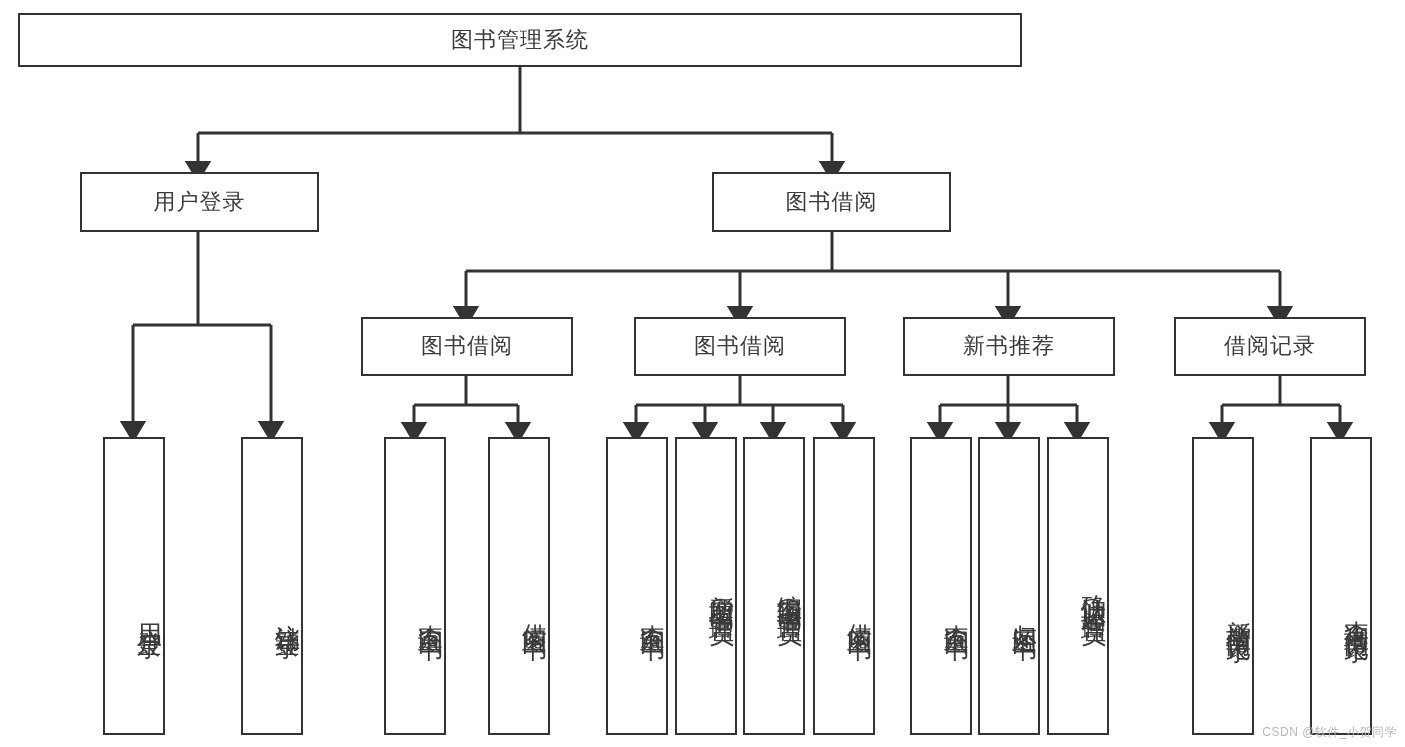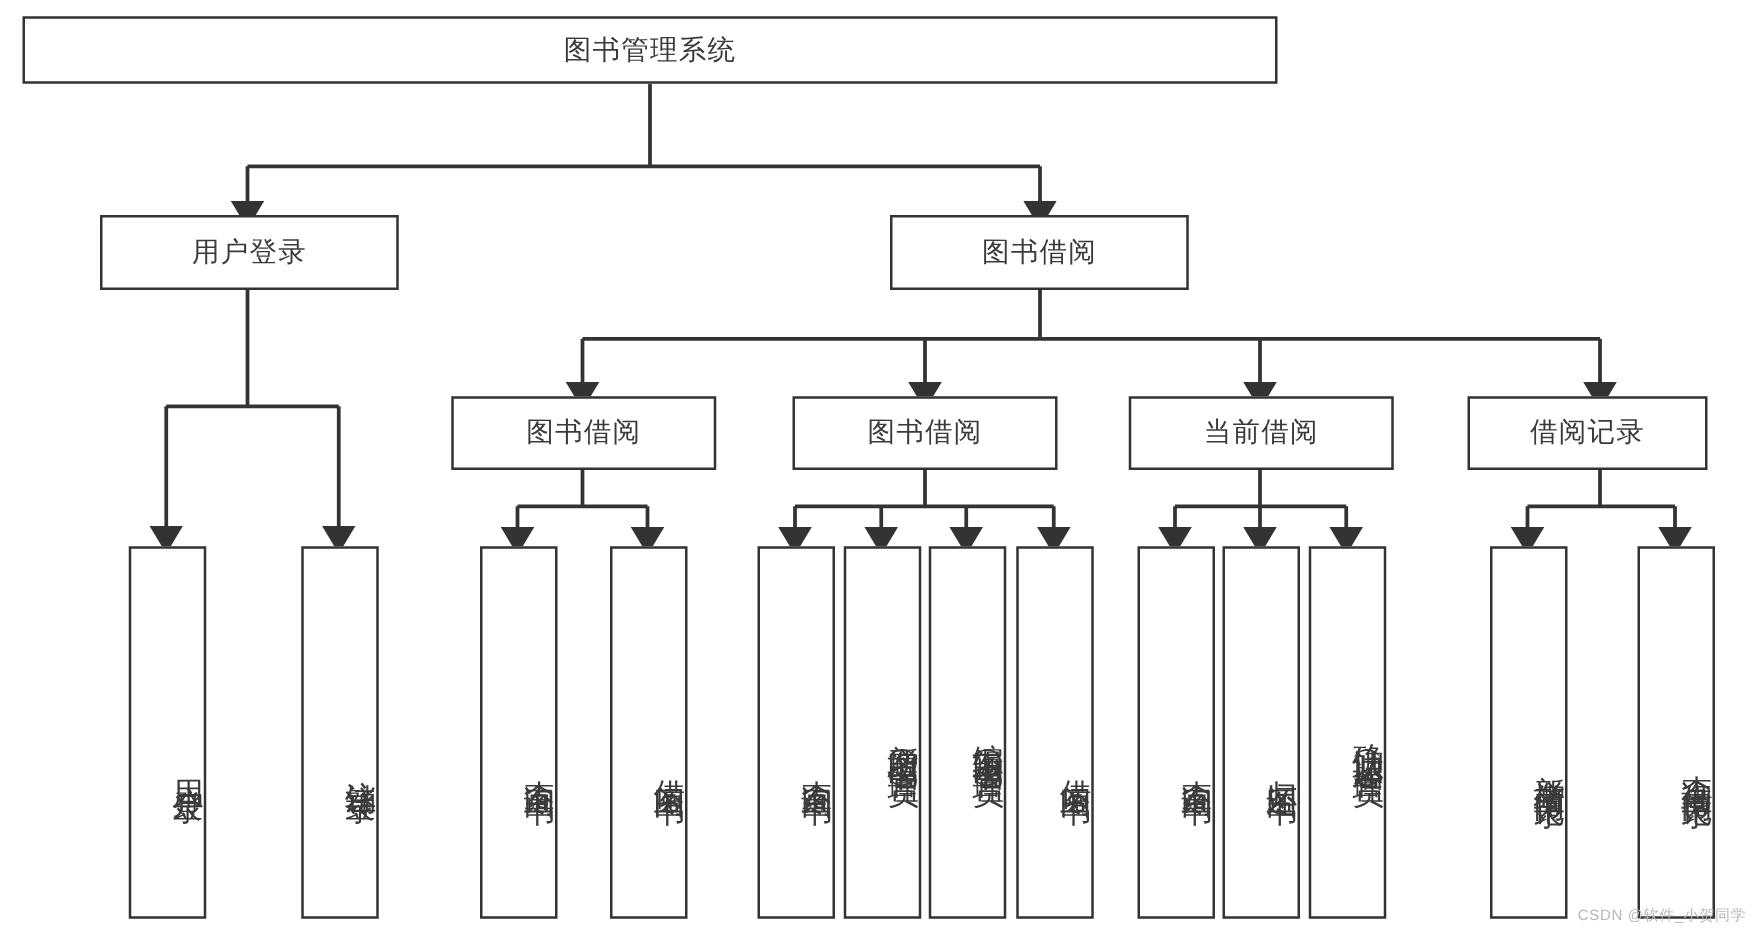--- a/index.html
+++ b/index.html
@@ -135,21 +135,21 @@
     <span class="node-label">图书借阅</span>
   </div>
 
   <div class="node-box horizontal" style="left:361px; top:317px; width:212px; height:59px;">
     <span class="node-label">图书借阅</span>
   </div>
   <div class="node-box horizontal" style="left:634px; top:317px; width:212px; height:59px;">
     <span class="node-label">图书借阅</span>
   </div>
   <div class="node-box horizontal" style="left:903px; top:317px; width:212px; height:59px;">
-    <span class="node-label">当前借阅</span>
+    <span class="node-label">新书推荐</span>
   </div>
   <div class="node-box horizontal" style="left:1174px; top:317px; width:192px; height:59px;">
     <span class="node-label">借阅记录</span>
   </div>
 
   <div class="node-box vertical" style="left:103px; top:437px; width:62px; height:298px;">
     <span class="node-label">用户登录</span>
   </div>
   <div class="node-box vertical" style="left:241px; top:437px; width:62px; height:298px;">
     <span class="node-label">注销登录</span>

